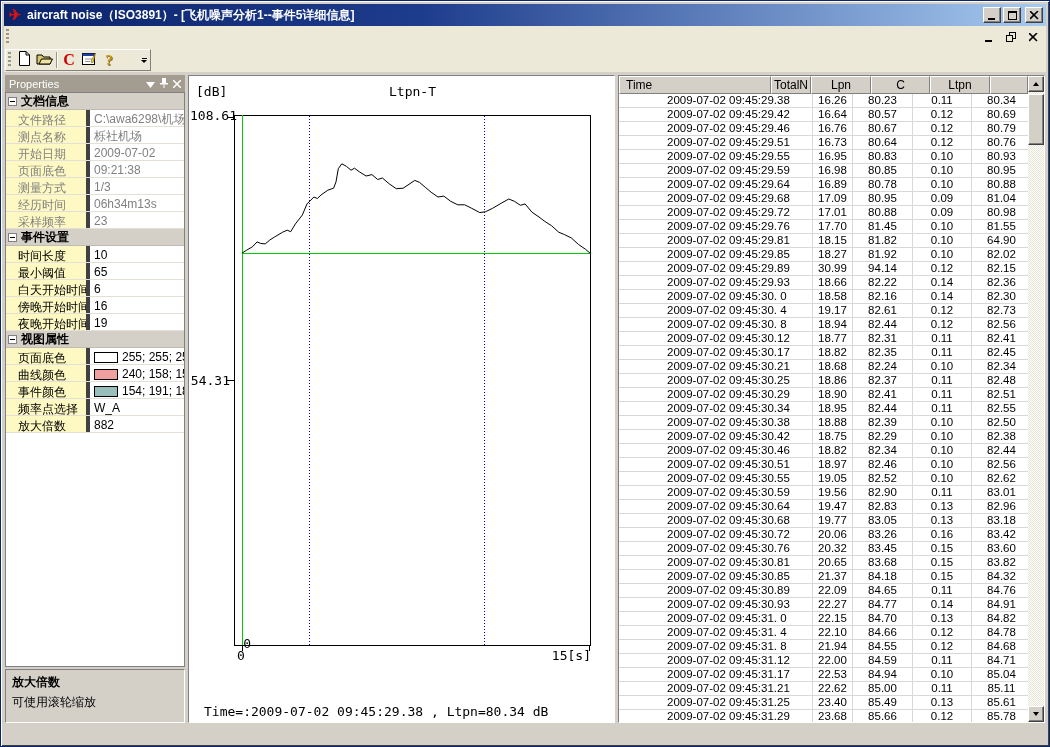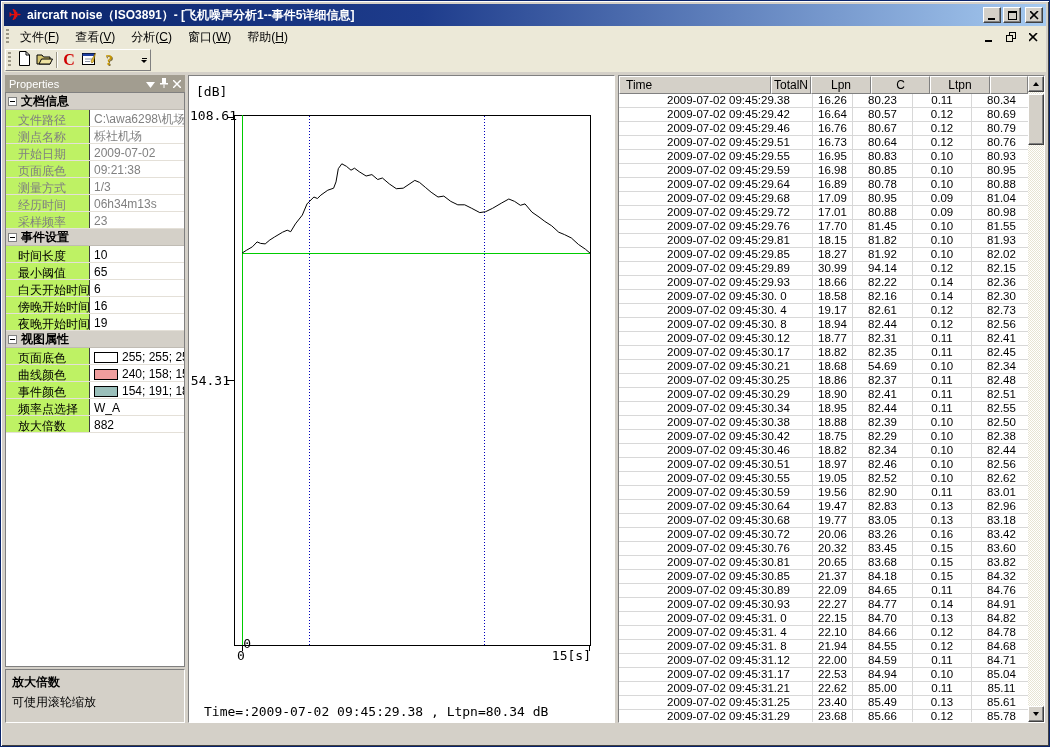--- a/index.html
+++ b/index.html
@@ -44,22 +44,22 @@
     display:flex;align-items:center;padding:0 4px;font-size:11px;}
   .props-header .hicons{margin-left:auto;display:flex;gap:5px;align-items:center;}
   .pg-body{position:absolute;left:0;top:17px;right:0;bottom:56px;background:#fff;
     border:1px solid #808080;overflow:hidden;}
   .pg-section{height:17px;background:#D4D0C8;display:flex;align-items:center;font-weight:bold;
     border-bottom:1px solid #C0BCB4;}
   .pg-minus{width:9px;height:9px;border:1px solid #808080;background:#fff;margin:0 4px 0 2px;
     position:relative;flex:none;}
   .pg-minus::after{content:"";position:absolute;left:1px;right:1px;top:3px;height:1px;background:#000;}
   .pg-row{height:17px;display:flex;border-bottom:1px solid #E4E0D8;}
-  .pg-label{width:84px;flex:none;background:#bef264;padding:2px 0 0 12px;white-space:nowrap;overflow:hidden;
-    border-right:1px solid #404040;}
+  .pg-label{width:84px;flex:none;background:#fef9c3;padding:2px 0 0 12px;white-space:nowrap;overflow:hidden;
+    border-right:4px solid #404040;}
   .pg-value{flex:1;background:#fff;padding:2px 0 0 4px;white-space:nowrap;overflow:hidden;display:flex;align-items:center;}
   .pg-row.disabled .pg-label,.pg-row.disabled .pg-value{color:#808080;}
   .swatch{display:inline-block;width:24px;height:11px;border:1px solid #000;margin-right:4px;flex:none;}
   .props-desc{position:absolute;left:0;bottom:0;right:0;height:54px;background:#D4D0C8;
     border:1px solid;border-color:#808080 #fff #fff #808080;padding:4px 6px;}
   .props-desc .dtitle{font-weight:bold;margin-bottom:3px;}
   
   .chartpanel{position:absolute;left:184px;top:3px;width:427px;bottom:1px;background:#fff;
     border:1px solid;border-color:#808080 #fff #fff #808080;font-family:"DejaVu Sans Mono",monospace;}
   .ch-ylab{position:absolute;left:7px;top:8px;font-size:13px;}
@@ -124,27 +124,20 @@
       </span>
     <span class="winbtn" style="margin-left:4px">
       <svg width="9" height="9">
           <path d="M0 0 L8 8 M8 0 L0 8" stroke="#000" stroke-width="1.6"></path>
         </svg>
       </span>
   </div>
 
   <div class="menubar">
     <span class="grip"></span>
-    <span id="menu-items" style="display:flex">
-        <span class="menu-item">文件(<u>F</u>)</span>
-        <span class="menu-item">查看(<u>V</u>)</span>
-        <span class="menu-item">分析(<u>C</u>)</span>
-        <span class="menu-item">窗口(<u>W</u>)</span>
-        <span class="menu-item">帮助(<u>H</u>)</span>
-      </span>
     <span class="mdi-btns">
       <span class="mdi-btn">
         <svg width="9" height="9">
             <rect x="0" y="7" width="7" height="2" fill="#000"></rect>
           </svg>
         </span>
       <span class="mdi-btn">
         <svg width="10" height="10">
             <rect x="3.5" y="0.5" width="6" height="6" fill="#ECE9D8" stroke="#000"></rect>
             <rect x="0.5" y="3.5" width="6" height="6" fill="#ECE9D8" stroke="#000"></rect>
@@ -303,20 +296,21 @@
           </div>
         </div>
       <div class="props-desc">
         <div class="dtitle">放大倍数</div>
         <div>可使用滚轮缩放</div>
       </div>
     </div>
 
     <div class="chartpanel">
       <span class="ch-ylab">[dB]</span>
+      <span class="ch-title">Ltpn-T</span>
       <span class="ch-ytick yt0">108.61</span>
       <span class="ch-ytick yt1">54.31</span>
       <span class="ch-ytick yt2">0</span>
       <span class="tickdash" style="left:39px;top:41px;width:6px;height:1px"></span>
       <span class="tickdash" style="left:37px;top:304px;width:8px;height:1px"></span>
       <span class="tickdash" style="left:53px;top:570px;width:1px;height:5px"></span>
       <span class="tickdash" style="left:400px;top:570px;width:1px;height:5px"></span>
       <svg class="ch-svg" width="357" height="531" id="plot-svg" shape-rendering="crispEdges">
           <rect x="0.5" y="0.5" width="356" height="530" fill="none" stroke="#000"></rect>
           <line x1="8.5" y1="0" x2="8.5" y2="530" stroke="#00CC00"></line>
@@ -412,21 +406,21 @@
             <div class="td c1">17.70</div>
             <div class="td c2">81.45</div>
             <div class="td c3">0.10</div>
             <div class="td c4">81.55</div>
           </div>
           <div class="trow">
             <div class="td c0">2009-07-02 09:45:29.81</div>
             <div class="td c1">18.15</div>
             <div class="td c2">81.82</div>
             <div class="td c3">0.10</div>
-            <div class="td c4">81.93</div>
+            <div class="td c4">64.90</div>
           </div>
           <div class="trow">
             <div class="td c0">2009-07-02 09:45:29.85</div>
             <div class="td c1">18.27</div>
             <div class="td c2">81.92</div>
             <div class="td c3">0.10</div>
             <div class="td c4">82.02</div>
           </div>
           <div class="trow">
             <div class="td c0">2009-07-02 09:45:29.89</div>
@@ -473,21 +467,21 @@
           <div class="trow">
             <div class="td c0">2009-07-02 09:45:30.17</div>
             <div class="td c1">18.82</div>
             <div class="td c2">82.35</div>
             <div class="td c3">0.11</div>
             <div class="td c4">82.45</div>
           </div>
           <div class="trow">
             <div class="td c0">2009-07-02 09:45:30.21</div>
             <div class="td c1">18.68</div>
-            <div class="td c2">54.69</div>
+            <div class="td c2">82.24</div>
             <div class="td c3">0.10</div>
             <div class="td c4">82.34</div>
           </div>
           <div class="trow">
             <div class="td c0">2009-07-02 09:45:30.25</div>
             <div class="td c1">18.86</div>
             <div class="td c2">82.37</div>
             <div class="td c3">0.11</div>
             <div class="td c4">82.48</div>
           </div>

